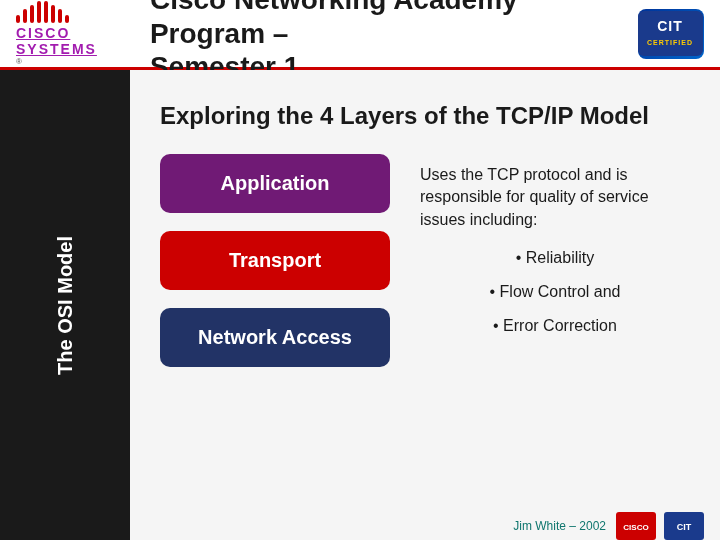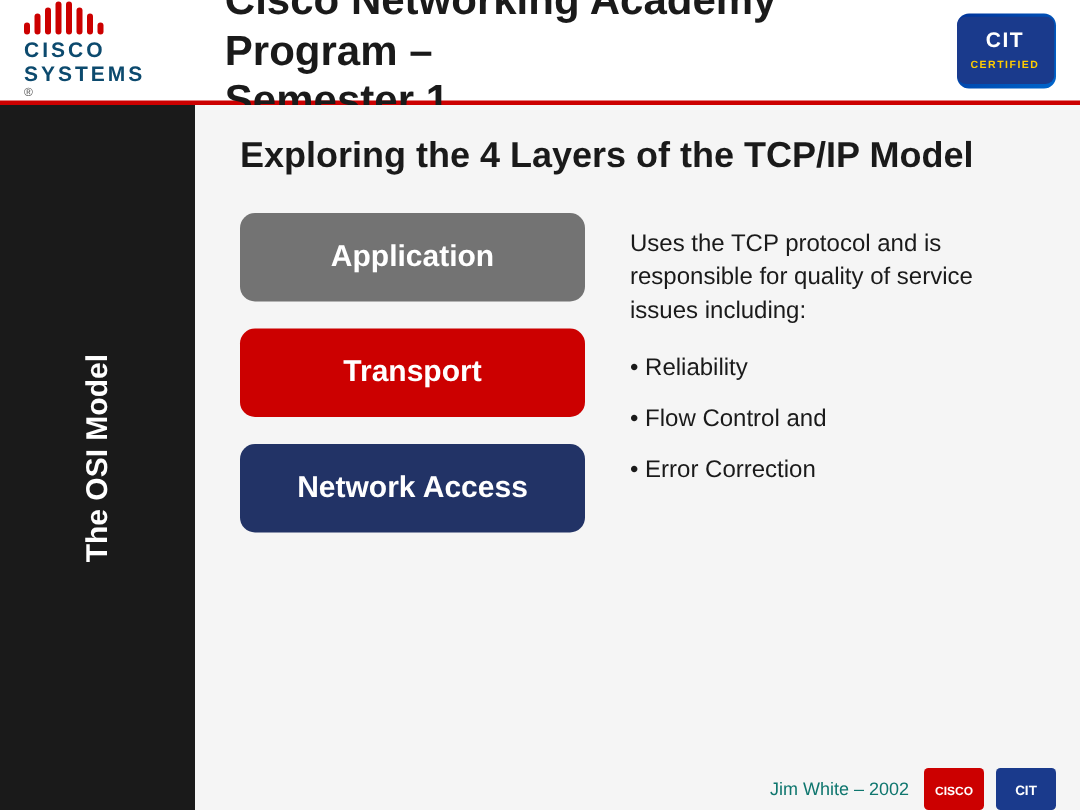--- a/index.html
+++ b/index.html
@@ -51,21 +51,21 @@
       font-weight: bold;
       writing-mode: vertical-rl;
       transform: rotate(180deg);
       text-align: center;
     }
 
     
     .content {
       flex: 1;
       background: #f5f5f5;
-      padding: 20px 30px;
+      padding: 32px 30px;
     }
 
     .content-title {
       font-size: 24px;
       font-weight: bold;
       color: #1a1a1a;
       margin-bottom: 24px;
     }
 
     .layers-area {
@@ -85,21 +85,21 @@
       padding: 18px 10px;
       text-align: center;
       font-size: 20px;
       font-weight: bold;
       color: #fff;
       border: none;
       cursor: pointer;
     }
 
     .layer-btn.blue {
-      background: #737373;
+      background: #701a75;
     }
 
     .layer-btn.red {
       background: #cc0000;
     }
 
     .layer-btn.teal {
       background: #008888;
     }
 
@@ -119,20 +119,21 @@
       font-size: 16px;
       color: #1a1a1a;
       margin-bottom: 18px;
       line-height: 1.4;
     }
 
     .desc-bullets {
       display: flex;
       flex-direction: column;
       gap: 16px;
+      align-items: center;
     }
 
     .desc-bullet {
       font-size: 16px;
       color: #1a1a1a;
       font-weight: normal;
     }
 
     
     .footer {
@@ -179,24 +180,25 @@
       align-items: flex-end;
       margin-bottom: 2px;
     }
 
     .cisco-bar {
       background: #c00;
       border-radius: 2px;
     }
 
     .cisco-wordmark {
-      color: #0c4a6e;
+      color: #a21caf;
       font-size: 14px;
       font-weight: 900;
       letter-spacing: 2px;
+      text-decoration: underline;
     }
 
     .cisco-sub {
       color: #555;
       font-size: 8px;
       letter-spacing: 1px;
     }
   </style>
 </head>
 <body>

